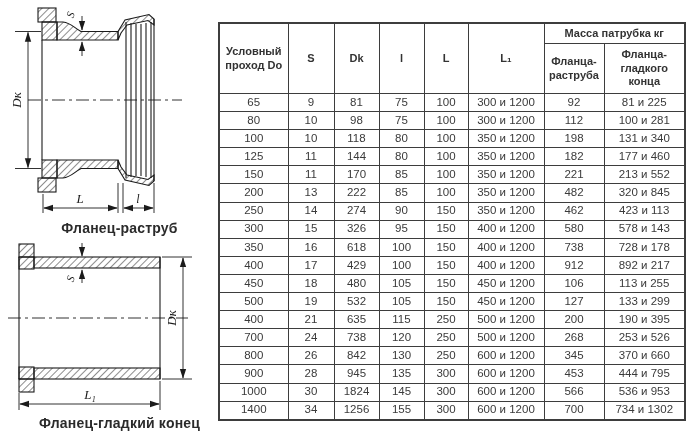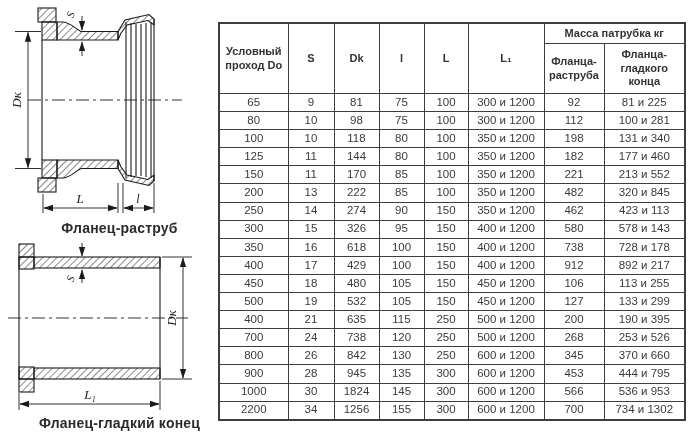--- a/index.html
+++ b/index.html
@@ -351,21 +351,21 @@
         <td>1000</td>
         <td>30</td>
         <td>1824</td>
         <td>145</td>
         <td>300</td>
         <td>600 и 1200</td>
         <td>566</td>
         <td>536 и 953</td>
       </tr>
       <tr>
-        <td>2200</td>
+        <td>1400</td>
         <td>34</td>
         <td>1256</td>
         <td>155</td>
         <td>300</td>
         <td>600 и 1200</td>
         <td>700</td>
         <td>734 и 1302</td>
       </tr>
     </tbody>
 </table>

